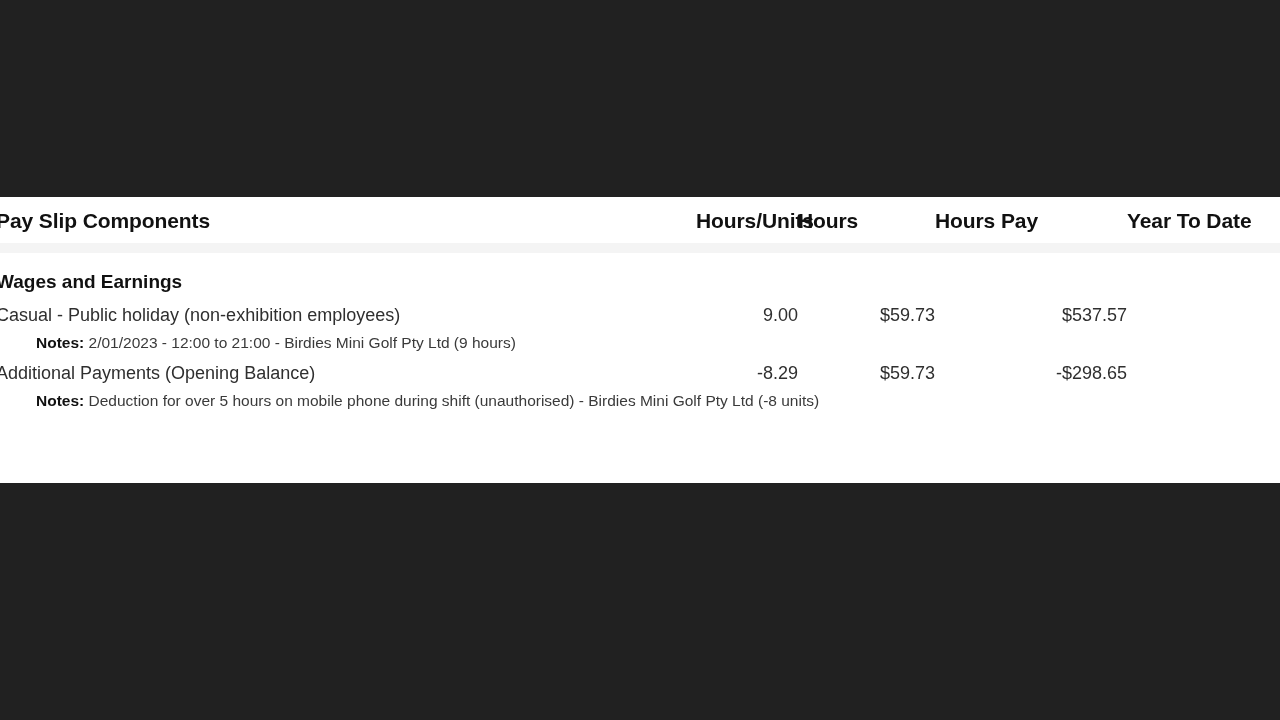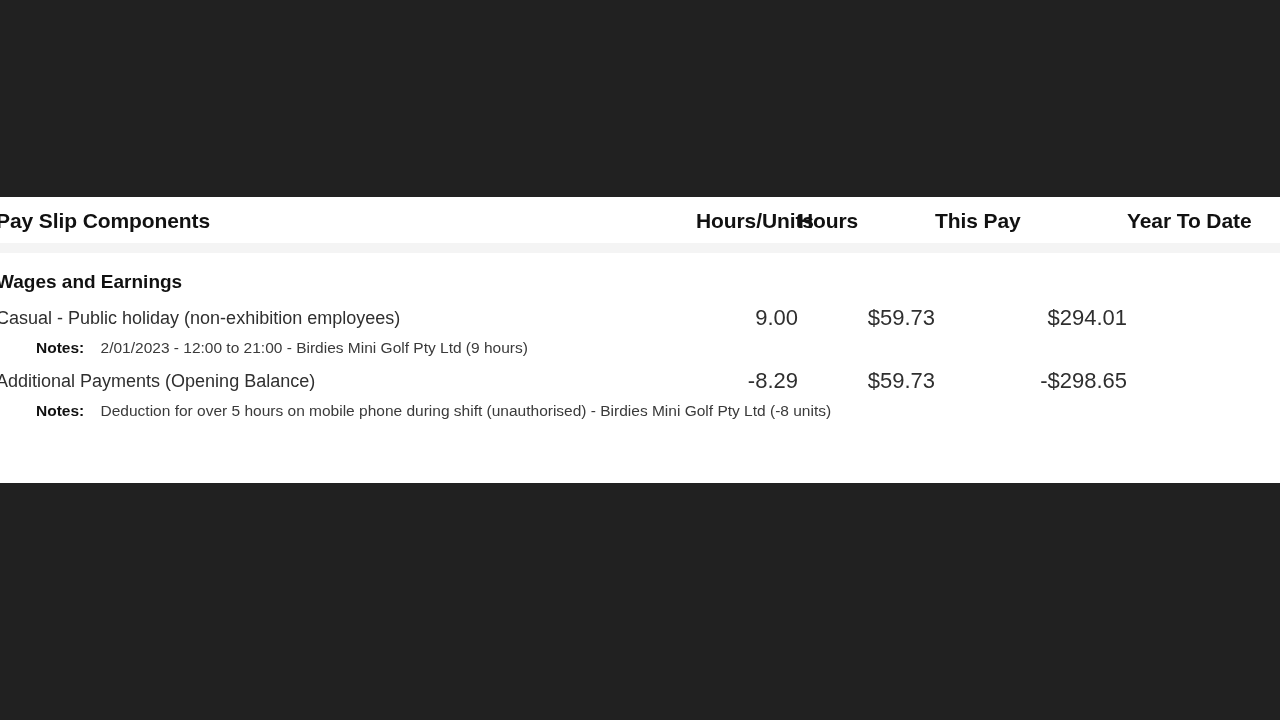--- a/index.html
+++ b/index.html
@@ -89,21 +89,21 @@
 
   td.item-desc {
     font-size: 18px;
     color: #2f2f2f;
     padding: 6px 0 6px 0;
     text-align: left;
     white-space: nowrap;
   }
 
   td.item-num {
-    font-size: 22px;
+    font-size: 18px;
     color: #2f2f2f;
     padding: 6px 0 6px 0;
     text-align: right;
     white-space: nowrap;
   }
 
   td.notes-cell {
     padding: 0 0 4px 0;
     text-align: left;
   }
@@ -116,21 +116,20 @@
     text-indent: 0;
     max-width: 930px;
   }
   .notes-line .notes-label {
     font-weight: bold;
     color: #111111;
     text-align: right;
   }
   .notes-line .notes-body {
     display: inline;
-    margin-left: 12px;
   }
   
   .notes-line.hang {
     padding-left: 108px;
     text-indent: -68px;
   }
 
   .clip-top-strip {
     position: absolute;
     left: 0;
@@ -165,21 +164,21 @@
           <col class="c-rate">
           <col class="c-this">
           <col class="c-ytd">
         </colgroup>
 
         <thead>
           <tr>
             <th class="desc">Pay Slip Components</th>
             <th class="num">Hours/Units</th>
             <th class="num">Hours</th>
-            <th class="num">This Pay</th>
+            <th class="num">Hours Pay</th>
             <th class="num">Year To Date</th>
           </tr>
           <tr class="sep-row">
             <td colspan="5"></td>
           </tr>
         </thead>
 
         <tbody>
 
           <tr class="gap-row">
@@ -187,21 +186,21 @@
           </tr>
 
           <tr>
             <td class="group-head" colspan="5">Wages and Earnings</td>
           </tr>
 
           <tr>
             <td class="item-desc">Casual - Public holiday (non-exhibition employees)</td>
             <td class="item-num">9.00</td>
             <td class="item-num">$59.73</td>
-            <td class="item-num">$294.01</td>
+            <td class="item-num">$537.57</td>
             <td class="item-num">$537.57</td>
           </tr>
 
           <tr>
             <td class="notes-cell" colspan="5">
               <div class="notes-line">
                 <span class="notes-label">Notes:</span>
                 <span class="notes-body">2/01/2023 - 12:00 to 21:00 - Birdies Mini Golf Pty Ltd (9 hours)</span>
               </div>
             </td>

